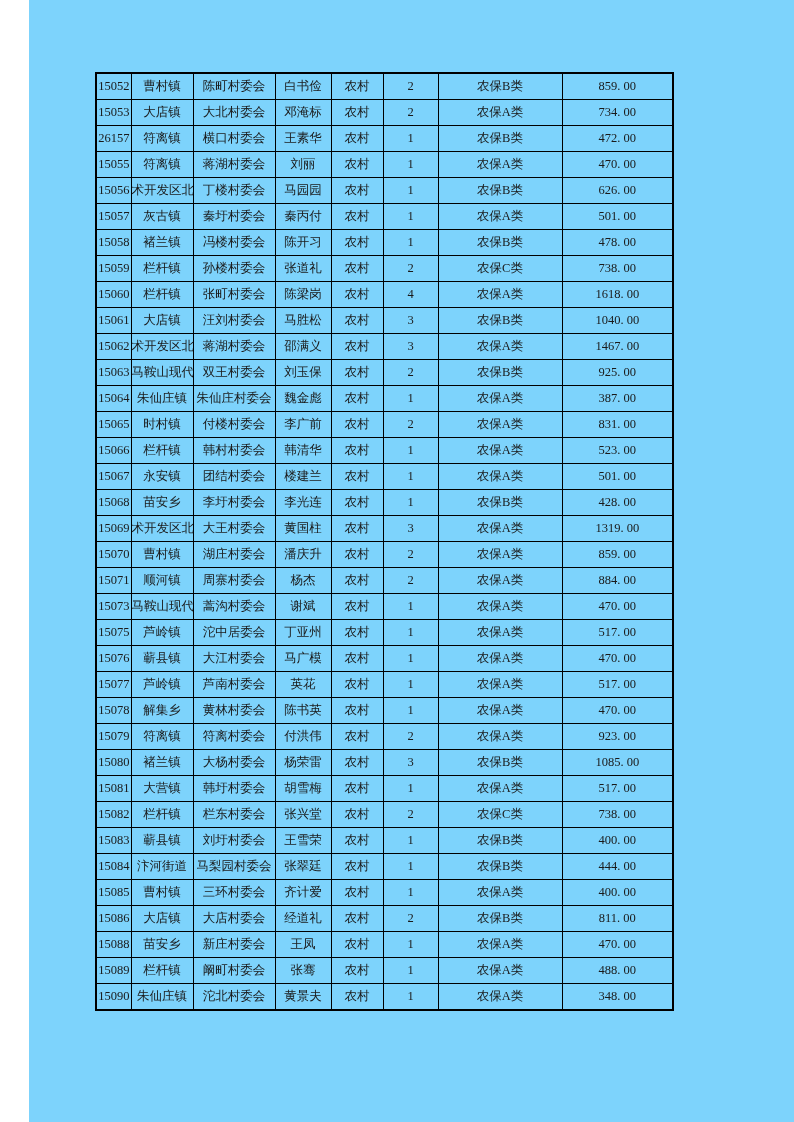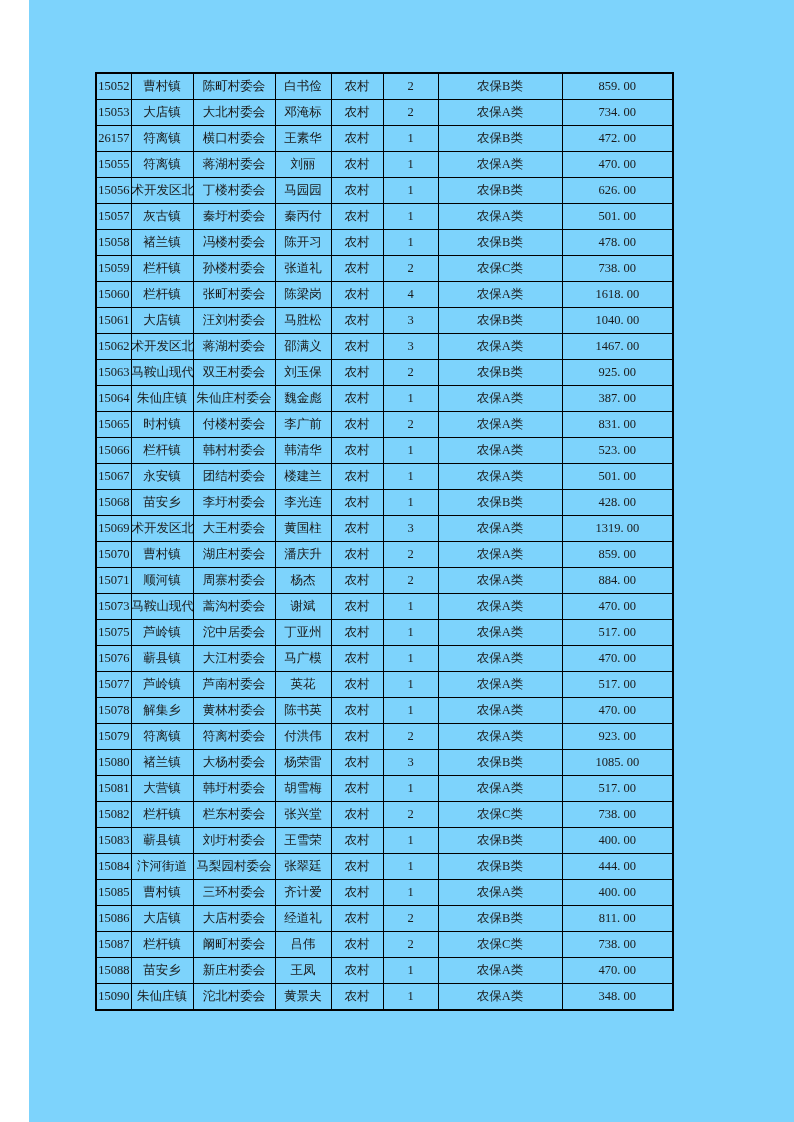--- a/index.html
+++ b/index.html
@@ -388,38 +388,38 @@
           <td>15086</td>
           <td>大店镇</td>
           <td>大店村委会</td>
           <td>经道礼</td>
           <td>农村</td>
           <td>2</td>
           <td>农保B类</td>
           <td>811. 00</td>
         </tr>
         <tr>
-          <td>15087</td>
-          <td>栏杆镇</td>
-          <td>阚町村委会</td>
-          <td>吕伟</td>
-          <td>农村</td>
-          <td>2</td>
-          <td>农保C类</td>
-          <td>738. 00</td>
-        </tr>
-        <tr>
           <td>15088</td>
           <td>苗安乡</td>
           <td>新庄村委会</td>
           <td>王凤</td>
           <td>农村</td>
           <td>1</td>
           <td>农保A类</td>
           <td>470. 00</td>
+        </tr>
+        <tr>
+          <td>15089</td>
+          <td>栏杆镇</td>
+          <td>阚町村委会</td>
+          <td>张骞</td>
+          <td>农村</td>
+          <td>1</td>
+          <td>农保A类</td>
+          <td>488. 00</td>
         </tr>
         <tr>
           <td>15090</td>
           <td>朱仙庄镇</td>
           <td>沱北村委会</td>
           <td>黄景夫</td>
           <td>农村</td>
           <td>1</td>
           <td>农保A类</td>
           <td>348. 00</td>

